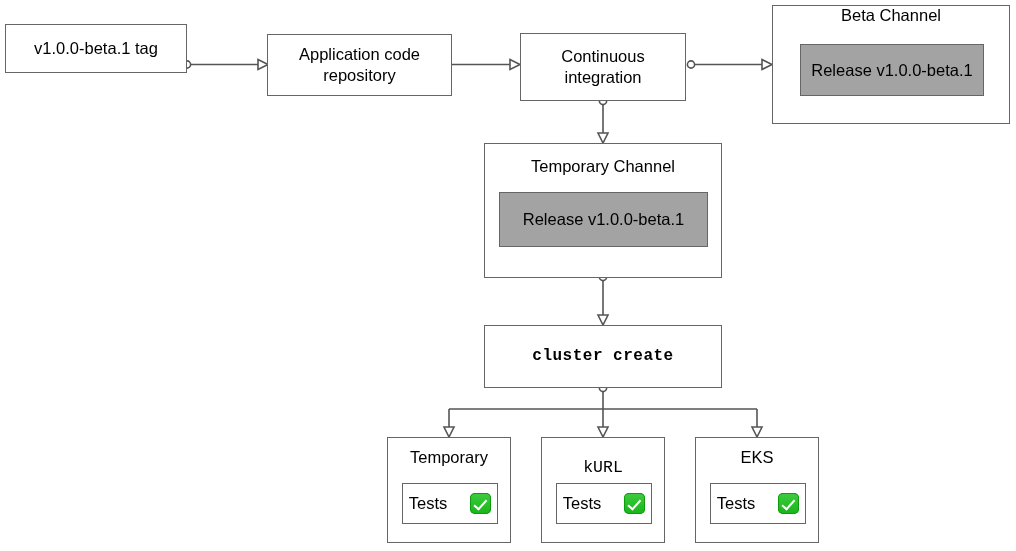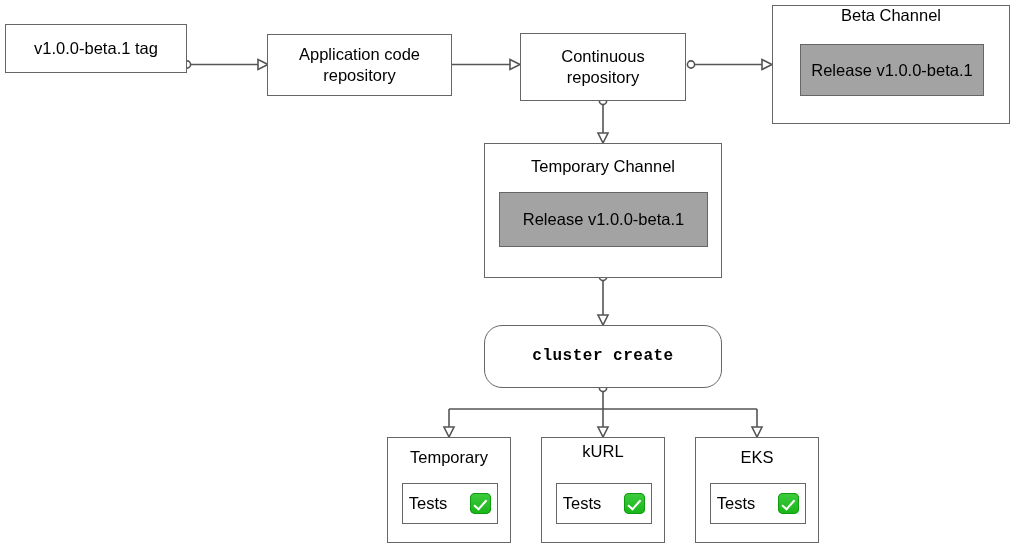--- a/index.html
+++ b/index.html
@@ -63,21 +63,20 @@
     display: block;
     padding: 0 8px;
   }
 
   
   .node.mono {
     font-family: "Liberation Mono", "DejaVu Sans Mono", monospace;
     font-weight: bold;
     font-size: 16px;
     letter-spacing: 0.5px;
-    border-radius: 18px;
   }
 
   
   .container-node {
     position: absolute;
     box-sizing: border-box;
     background: #ffffff;
     border: 1.6px solid #666666;
     z-index: 2;
   }
@@ -190,21 +189,21 @@
 
   <div class="node" style="left:5px; top:24px; width:182px; height:49px;">
     <span class="node-label">v1.0.0-beta.1 tag</span>
   </div>
 
   <div class="node" style="left:267px; top:34px; width:185px; height:62px;">
     <span class="node-label">Application code repository</span>
   </div>
 
   <div class="node" style="left:520px; top:33px; width:166px; height:68px;">
-    <span class="node-label">Continuous repository</span>
+    <span class="node-label">Continuous integration</span>
   </div>
 
   <div class="container-node" style="left:772px; top:5px; width:238px; height:119px;">
     <div class="container-title" style="">Beta Channel</div>
     <div class="inner-box" style="left:27px; top:38px; width:184px; height:52px;">
       <span>Release v1.0.0-beta.1</span>
     </div>
   </div>
 
   <div class="container-node" style="left:484px; top:143px; width:238px; height:135px;">
@@ -220,21 +219,21 @@
 
   <div class="container-node" style="left:387px; top:437px; width:124px; height:106px;">
     <div class="container-title" style="margin-top:10px;">Temporary</div>
     <div class="test-box" style="left:14px; top:45px; width:96px; height:41px;">
       <span>Tests</span>
       <span class="check-badge"></span>
     </div>
   </div>
 
   <div class="container-node" style="left:541px; top:437px; width:124px; height:106px;">
-    <div class="container-title" style="margin-top:4px;">kURL</div>
+    <div class="container-title" style="margin-top:20px;font-family:Liberation Mono, monospace;">kURL</div>
     <div class="test-box" style="left:14px; top:45px; width:96px; height:41px;">
       <span>Tests</span>
       <span class="check-badge"></span>
     </div>
   </div>
 
   <div class="container-node" style="left:695px; top:437px; width:124px; height:106px;">
     <div class="container-title" style="margin-top:10px;">EKS</div>
     <div class="test-box" style="left:14px; top:45px; width:96px; height:41px;">
       <span>Tests</span>

